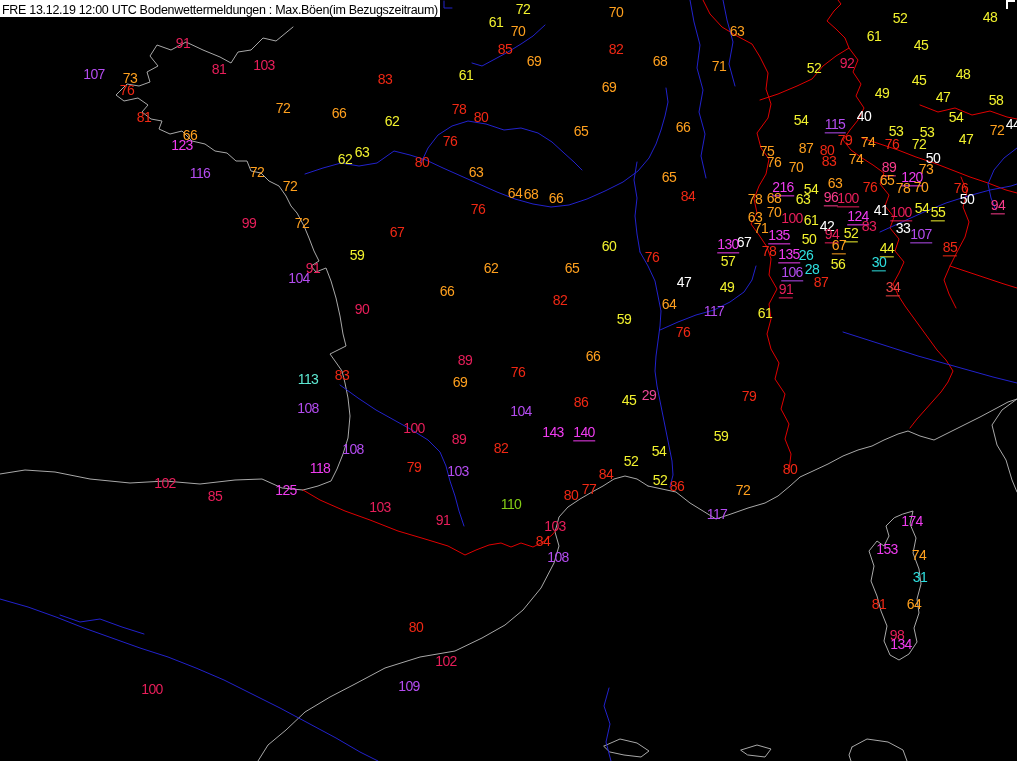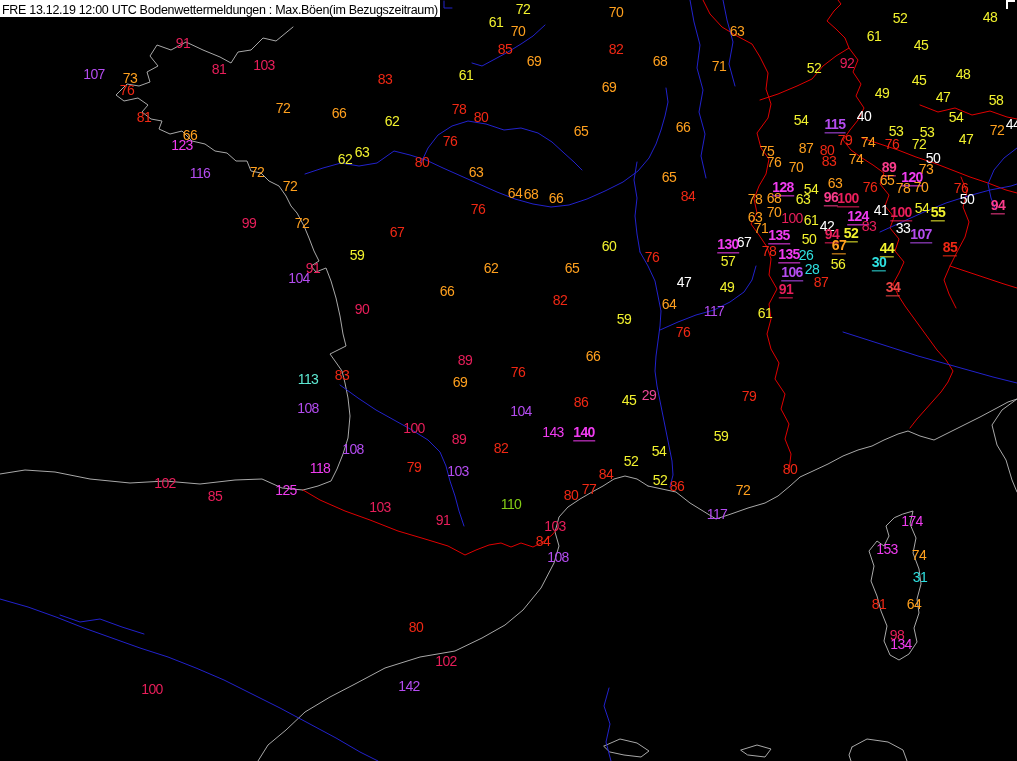--- a/index.html
+++ b/index.html
@@ -7,21 +7,21 @@
           font-family:"Liberation Sans",sans-serif;}
   svg.maplayer{position:absolute;left:0;top:0;}
   .titlebar{position:absolute;left:0;top:0;width:440px;height:17px;background:#fff;color:#000;
             box-sizing:border-box;white-space:nowrap;overflow:hidden;z-index:30;}
   .titlebar span{display:inline-block;width:100%;box-sizing:border-box;padding:0 2px;
                  font-size:12.5px;line-height:15px;letter-spacing:-0.3px;
                  border-bottom:1px solid #000;}
   .stlayer{position:absolute;left:0;top:0;width:100%;height:100%;z-index:20;}
   .st{position:absolute;transform:translate(-50%,-54%);font-size:14px;font-weight:400;
       letter-spacing:-0.6px;line-height:1;white-space:nowrap;}
-  .st.u{border-bottom:1px solid currentColor;padding-bottom:1px;font-weight:bold;}
+  .st.u{border-bottom:1px solid currentColor;padding-bottom:1px;}
 </style>
 </head>
 <body>
 
 <div class="screen">
 
   <svg class="maplayer" width="1017" height="761" viewBox="0 0 1017 761">
 
     <g fill="none" stroke-width="1" stroke-linejoin="round" stroke-linecap="round" stroke="#a8a8a8">
       <path d="M293,27 L276,41 263,38 251,50 238,52 231,63 220,57 203,50 186,42 171,50 157,45 150,56 158,66 147,72 150,82 139,86 127,84 116,95 124,101 138,98 148,105 142,112 151,119 162,121 159,129 170,134 182,131 192,141 205,144 215,151 227,153 236,161 247,161 251,171 261,173 269,181 279,186 286,196 291,206 297,213 304,226 309,238 314,251 319,261 311,266 316,272 326,268 331,281 336,298 340,316 343,334 346,346 330,354 335,361 342,371 345,383 348,398 350,416 348,438 343,454 337,469 331,481 318,486 303,490"></path>
@@ -138,21 +138,21 @@
       <span class="st" style="left: 926px; top: 170px; color: rgb(255, 160, 30);">73</span>
       <span class="st" style="left: 476px; top: 173px; color: rgb(255, 160, 30);">63</span>
       <span class="st" style="left: 257px; top: 173px; color: rgb(255, 160, 30);">72</span>
       <span class="st" style="left: 200px; top: 174px; color: rgb(180, 76, 240);">116</span>
       <span class="st" style="left: 669px; top: 178px; color: rgb(255, 160, 30);">65</span>
       <span class="st u" style="left: 912px; top: 179px; color: rgb(240, 60, 240);">120</span>
       <span class="st" style="left: 887px; top: 181px; color: rgb(255, 160, 30);">65</span>
       <span class="st" style="left: 835px; top: 184px; color: rgb(255, 160, 30);">63</span>
       <span class="st" style="left: 290px; top: 187px; color: rgb(255, 160, 30);">72</span>
       <span class="st" style="left: 870px; top: 188px; color: rgb(240, 40, 20);">76</span>
-      <span class="st u" style="left: 783px; top: 189px; color: rgb(240, 60, 240);">128</span>
+      <span class="st u" style="left: 783px; top: 189px; color: rgb(240, 60, 240);">216</span>
       <span class="st" style="left: 903px; top: 189px; color: rgb(255, 160, 30);">78</span>
       <span class="st" style="left: 961px; top: 189px; color: rgb(240, 40, 20);">76</span>
       <span class="st" style="left: 811px; top: 190px; color: rgb(242, 242, 46);">54</span>
       <span class="st" style="left: 921px; top: 188px; color: rgb(255, 160, 30);">70</span>
       <span class="st" style="left: 515px; top: 194px; color: rgb(255, 160, 30);">64</span>
       <span class="st" style="left: 531px; top: 195px; color: rgb(255, 160, 30);">68</span>
       <span class="st" style="left: 688px; top: 197px; color: rgb(240, 40, 20);">84</span>
       <span class="st" style="left: 556px; top: 199px; color: rgb(255, 160, 30);">66</span>
       <span class="st u" style="left: 831px; top: 199px; color: rgb(250, 60, 140); text-align: center;">96</span>
       <span class="st" style="left: 774px; top: 199px; color: rgb(255, 160, 30);">68</span>
@@ -260,21 +260,21 @@
       <span class="st" style="left: 887px; top: 550px; color: rgb(240, 60, 240);">153</span>
       <span class="st" style="left: 919px; top: 556px; color: rgb(255, 160, 30);">74</span>
       <span class="st" style="left: 558px; top: 558px; color: rgb(180, 76, 240);">108</span>
       <span class="st" style="left: 920px; top: 578px; color: rgb(46, 224, 224);">31</span>
       <span class="st" style="left: 879px; top: 605px; color: rgb(240, 40, 20);">81</span>
       <span class="st" style="left: 914px; top: 605px; color: rgb(255, 160, 30);">64</span>
       <span class="st" style="left: 416px; top: 628px; color: rgb(240, 40, 20);">80</span>
       <span class="st" style="left: 897px; top: 636px; color: rgb(232, 30, 90);">98</span>
       <span class="st" style="left: 901px; top: 645px; color: rgb(240, 60, 240);">134</span>
       <span class="st" style="left: 446px; top: 662px; color: rgb(232, 30, 90);">102</span>
-      <span class="st" style="left: 409px; top: 687px; color: rgb(180, 76, 240);">142</span>
+      <span class="st" style="left: 409px; top: 687px; color: rgb(180, 76, 240);">109</span>
       <span class="st" style="left: 152px; top: 690px; color: rgb(232, 30, 90);">100</span>
     </div>
 
   <div class="titlebar">
     <span>FRE 13.12.19 12:00 UTC  Bodenwettermeldungen :  Max.Böen(im Bezugszeitraum) / km/h</span>
   </div>
 
 </div>
 
 </body></html>

